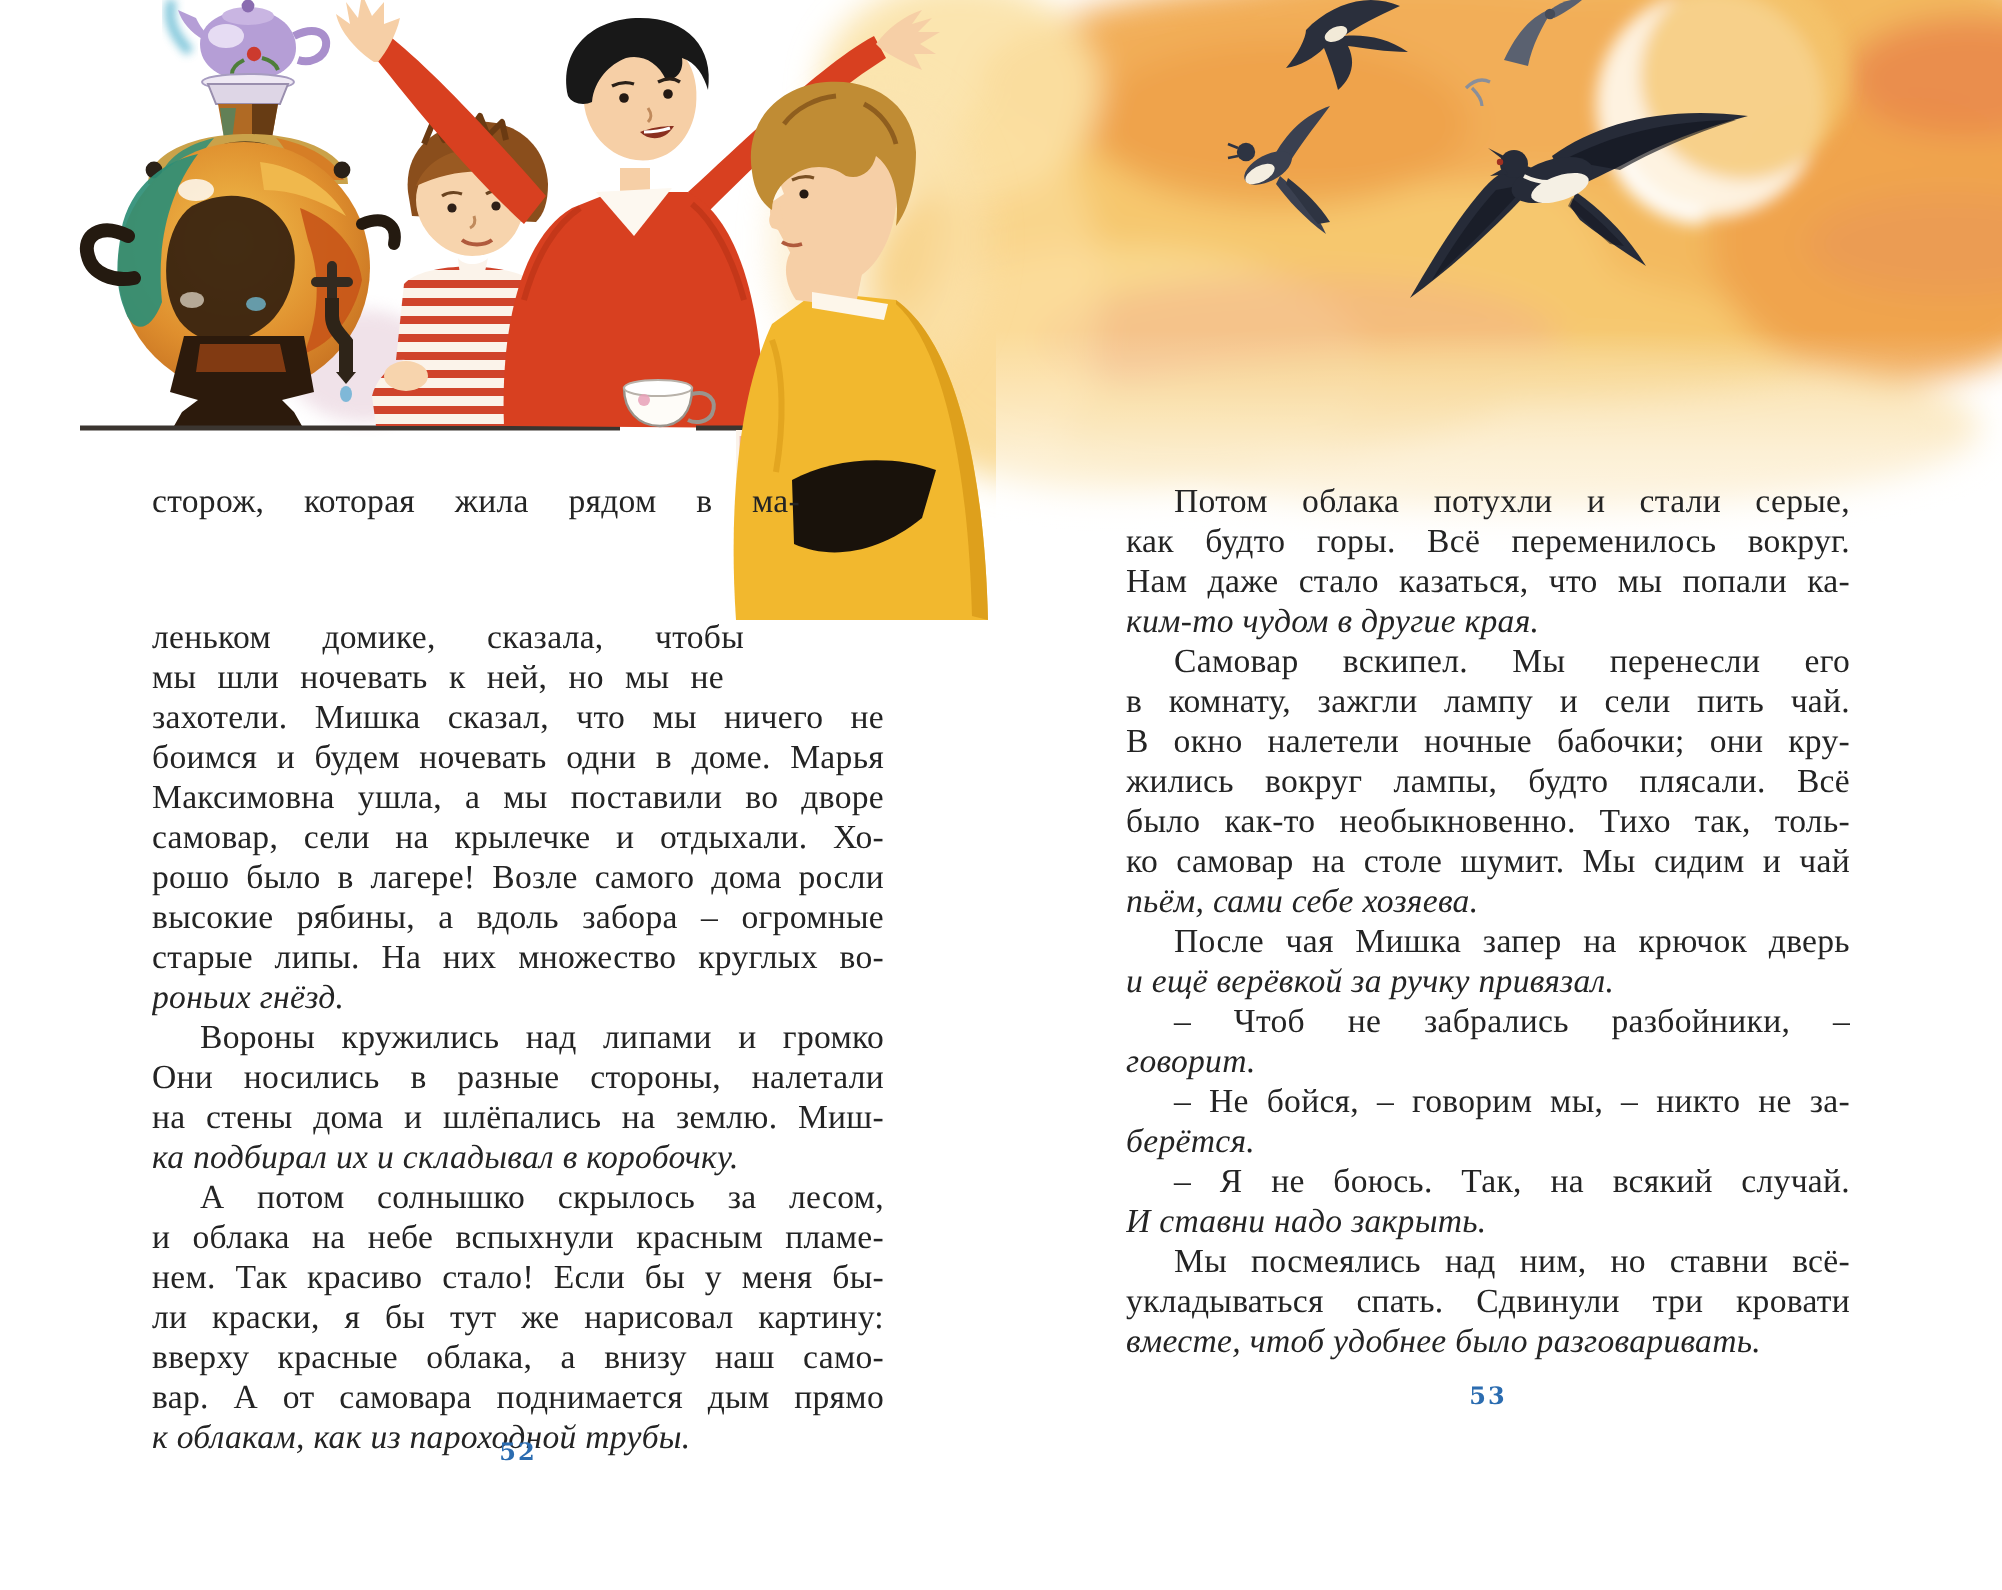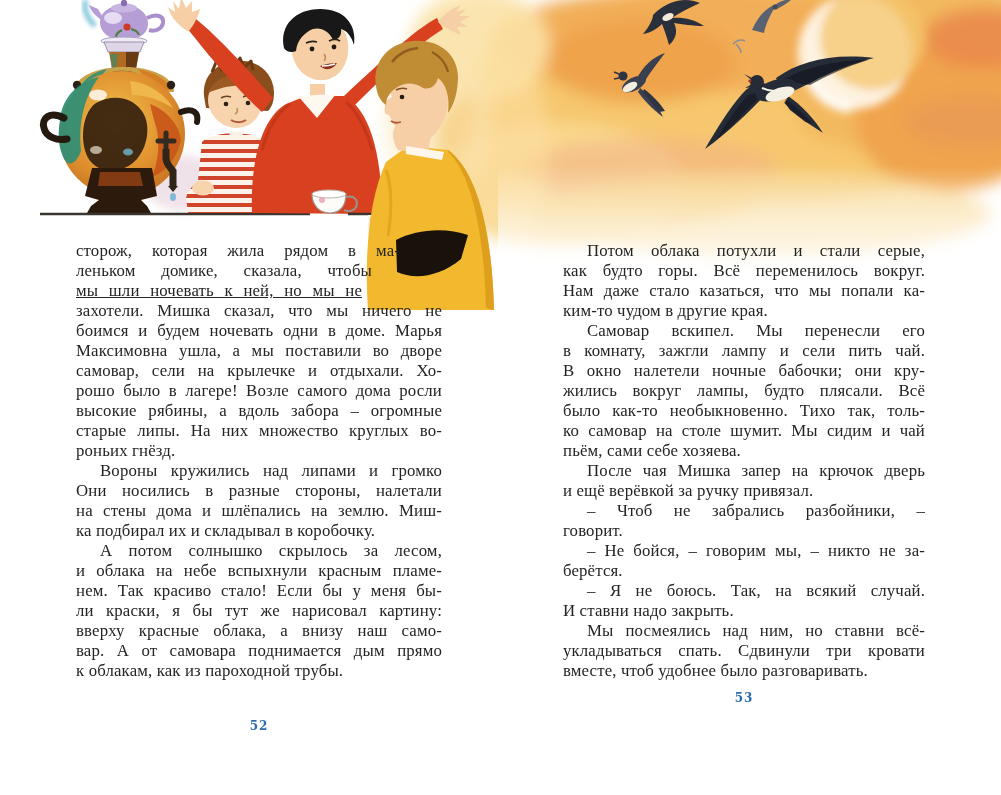--- a/index.html
+++ b/index.html
@@ -8,21 +8,21 @@
     font-family:"Liberation Serif","DejaVu Serif",serif;color:#242424;
   }
   .illustration{position:absolute;top:0;left:0;}
   .col{position:absolute;top:241px;font-size:16.8px;letter-spacing:.15px;}
   .col-left{left:76px;width:366px;}
   .col-right{left:563px;width:362px;}
   .line{
     height:20px;line-height:20px;overflow:hidden;
     text-align:justify;text-align-last:justify;
   }
-  .line.end{text-align-last:left;}
+  .line.end{text-align-last:left;font-style:italic;}
   .line.indent{text-indent:24px;}
   .pagenum{
     margin-top:18px;text-align:left;text-align-last:center;
     font-family:"DejaVu Serif","Liberation Serif",serif;
     font-weight:bold;font-size:12px;letter-spacing:1px;color:#2b6cb0;
   }
 </style>
 </head>
 <body>
 
@@ -243,22 +243,22 @@
         <path d="M312,194 L346,194 C346,206 340,213 330,213 C319,213 312,205 312,194 Z" fill="#fefcf8" stroke="#9a948c" stroke-width="1.2"></path>
         <path d="M346,197 C354,195 359,200 356,207 C354,211 348,212 344,210" fill="none" stroke="#9a948c" stroke-width="2"></path>
         <ellipse cx="329" cy="194" rx="17" ry="4" fill="#ffffff" stroke="#b8b2aa" stroke-width="1"></ellipse>
         <circle cx="322" cy="200" r="3" fill="#e8a0b8" opacity="0.85"></circle>
       </g>
     </g>
   </svg>
 
   <div class="col col-left">
   <div class="line" style="padding-right: 42px;">сторож, которая жила рядом в ма-</div>
-      <div class="line" style="padding-right: 70px;">леньком домике, сказала, чтобы</div>
-      <div class="line" style="padding-right: 80px; text-decoration: underline;">мы шли ночевать к ней, но мы не</div>
+      <div class="line" style="padding-right: 70px; margin-top: 48px;">леньком домике, сказала, чтобы</div>
+      <div class="line" style="padding-right: 80px;">мы шли ночевать к ней, но мы не</div>
       <div class="line">захотели. Мишка сказал, что мы ничего не</div>
       <div class="line">боимся и будем ночевать одни в доме. Марья</div>
       <div class="line">Максимовна ушла, а мы поставили во дворе</div>
       <div class="line">самовар, сели на крылечке и отдыхали. Хо-</div>
       <div class="line">рошо было в лагере! Возле самого дома росли</div>
       <div class="line">высокие рябины, а вдоль забора – огромные</div>
       <div class="line">старые липы. На них множество круглых во-</div>
       <div class="line end">роньих гнёзд.</div>
       <div class="line indent">Вороны кружились над липами и громко</div>
       <div class="line">Они носились в разные стороны, налетали</div>

